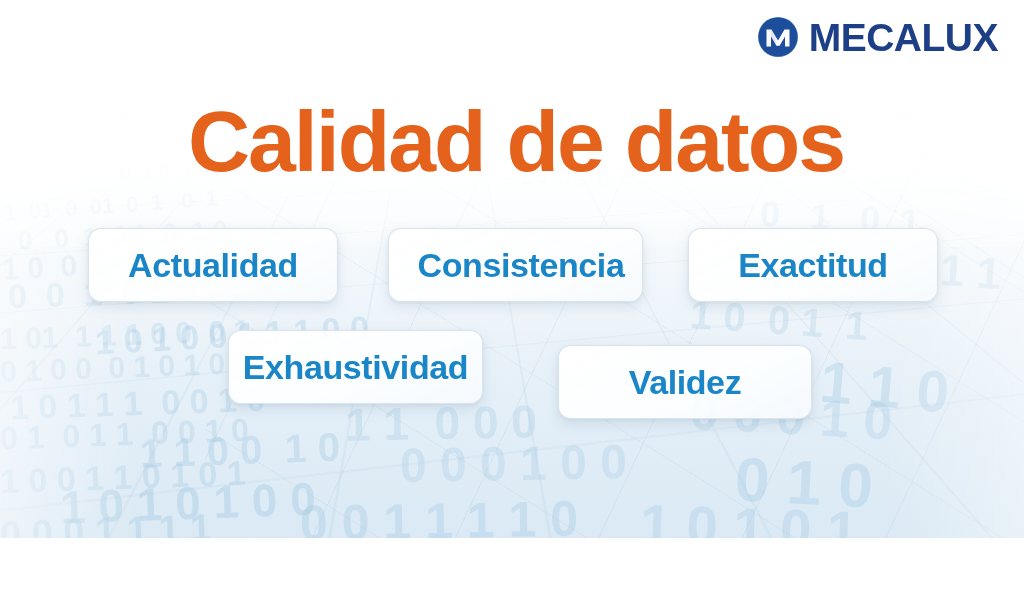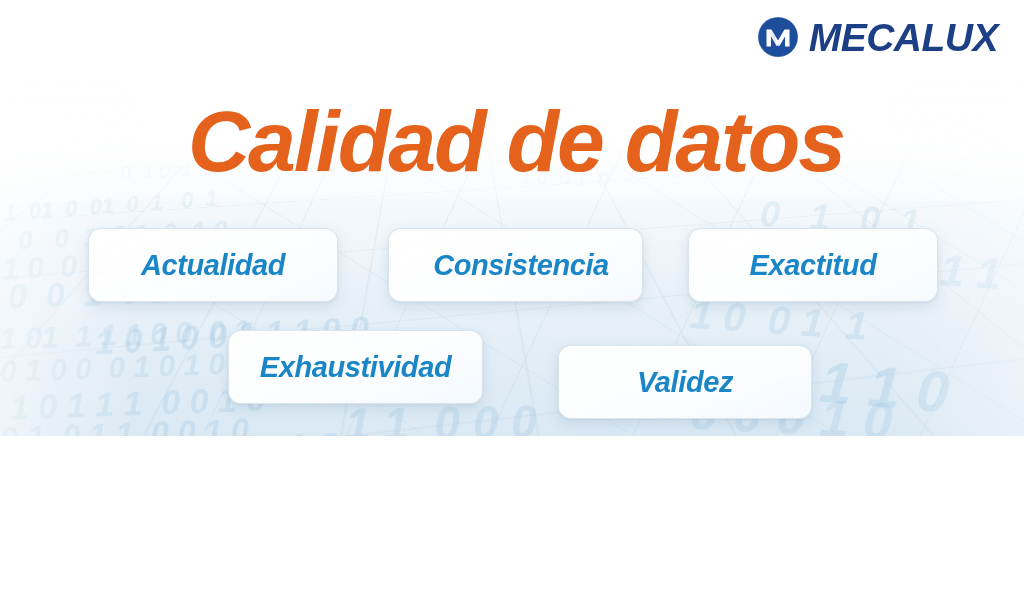--- a/index.html
+++ b/index.html
@@ -5,24 +5,23 @@
 <style>
   * { margin:0; padding:0; box-sizing:border-box; }
   html,body{
     width:1024px; height:594px; overflow:hidden;
     background:#ffffff;
     font-family:"Liberation Sans","DejaVu Sans",sans-serif;
   }
 
   .slide{
     position:relative;
-    width:1024px; height:436px;
+    width:1024px; height:538px;
     background:#ffffff;
     overflow:hidden;
-    font-style:italic;
   }
 
   
   .bg-art{
     position:absolute; inset:0;
     overflow:hidden;
     z-index:0;
   }
   
   .bg-wash{
@@ -124,21 +123,21 @@
     background:linear-gradient(155deg, rgba(255,255,255,0.97) 0%, rgba(253,254,255,0.95) 55%, rgba(246,250,253,0.93) 100%);
     border:1px solid rgba(205,219,231,0.75);
     box-shadow:
       0 5px 13px rgba(96,129,160,0.17),
       0 1px 3px rgba(96,129,160,0.10),
       inset 0 1px 0 rgba(255,255,255,0.95);
   }
   .card-label{
     font-family:"Liberation Sans","DejaVu Sans",sans-serif;
     font-weight:700;
-    font-size:29px;
+    font-size:34px;
     letter-spacing:-0.4px;
     color:#1a86c8;
     white-space:nowrap;
   }
 
   
   .c1{ left:88px;  top:228px; width:250px; }
   .c2{ left:388px; top:228px; width:255px;padding-left:11px; }
   .c3{ left:688px; top:228px; width:250px; }
   

